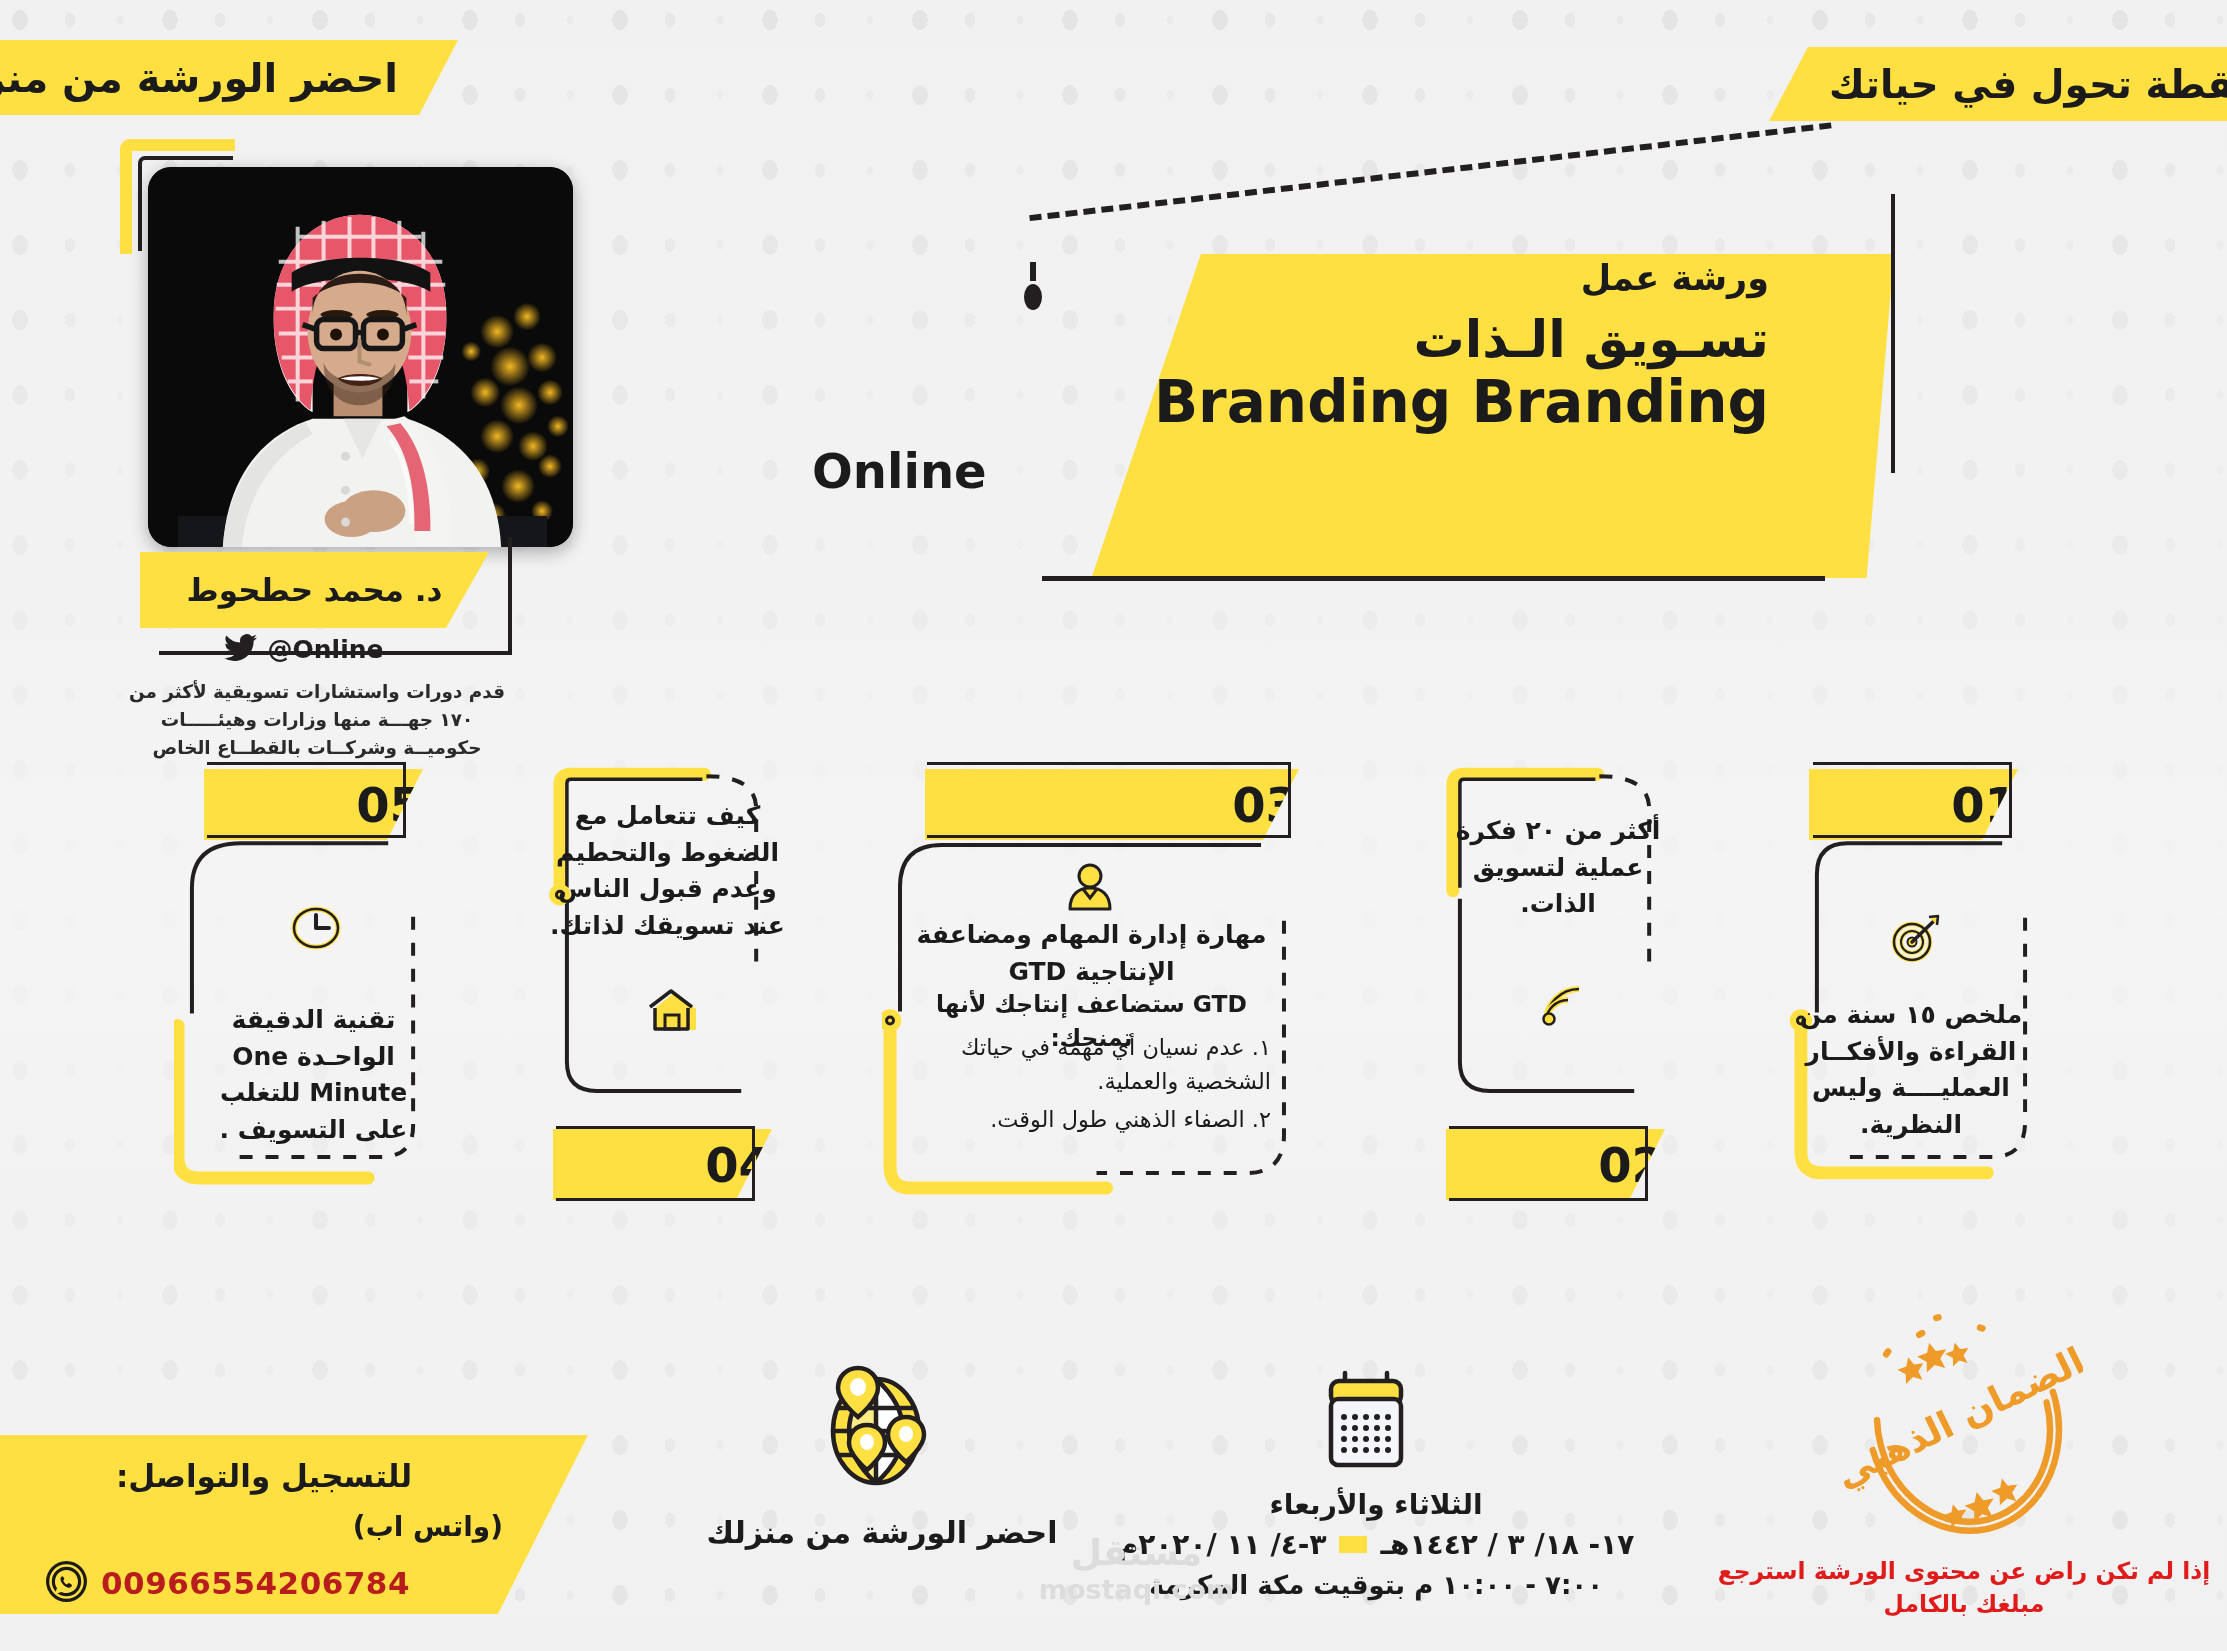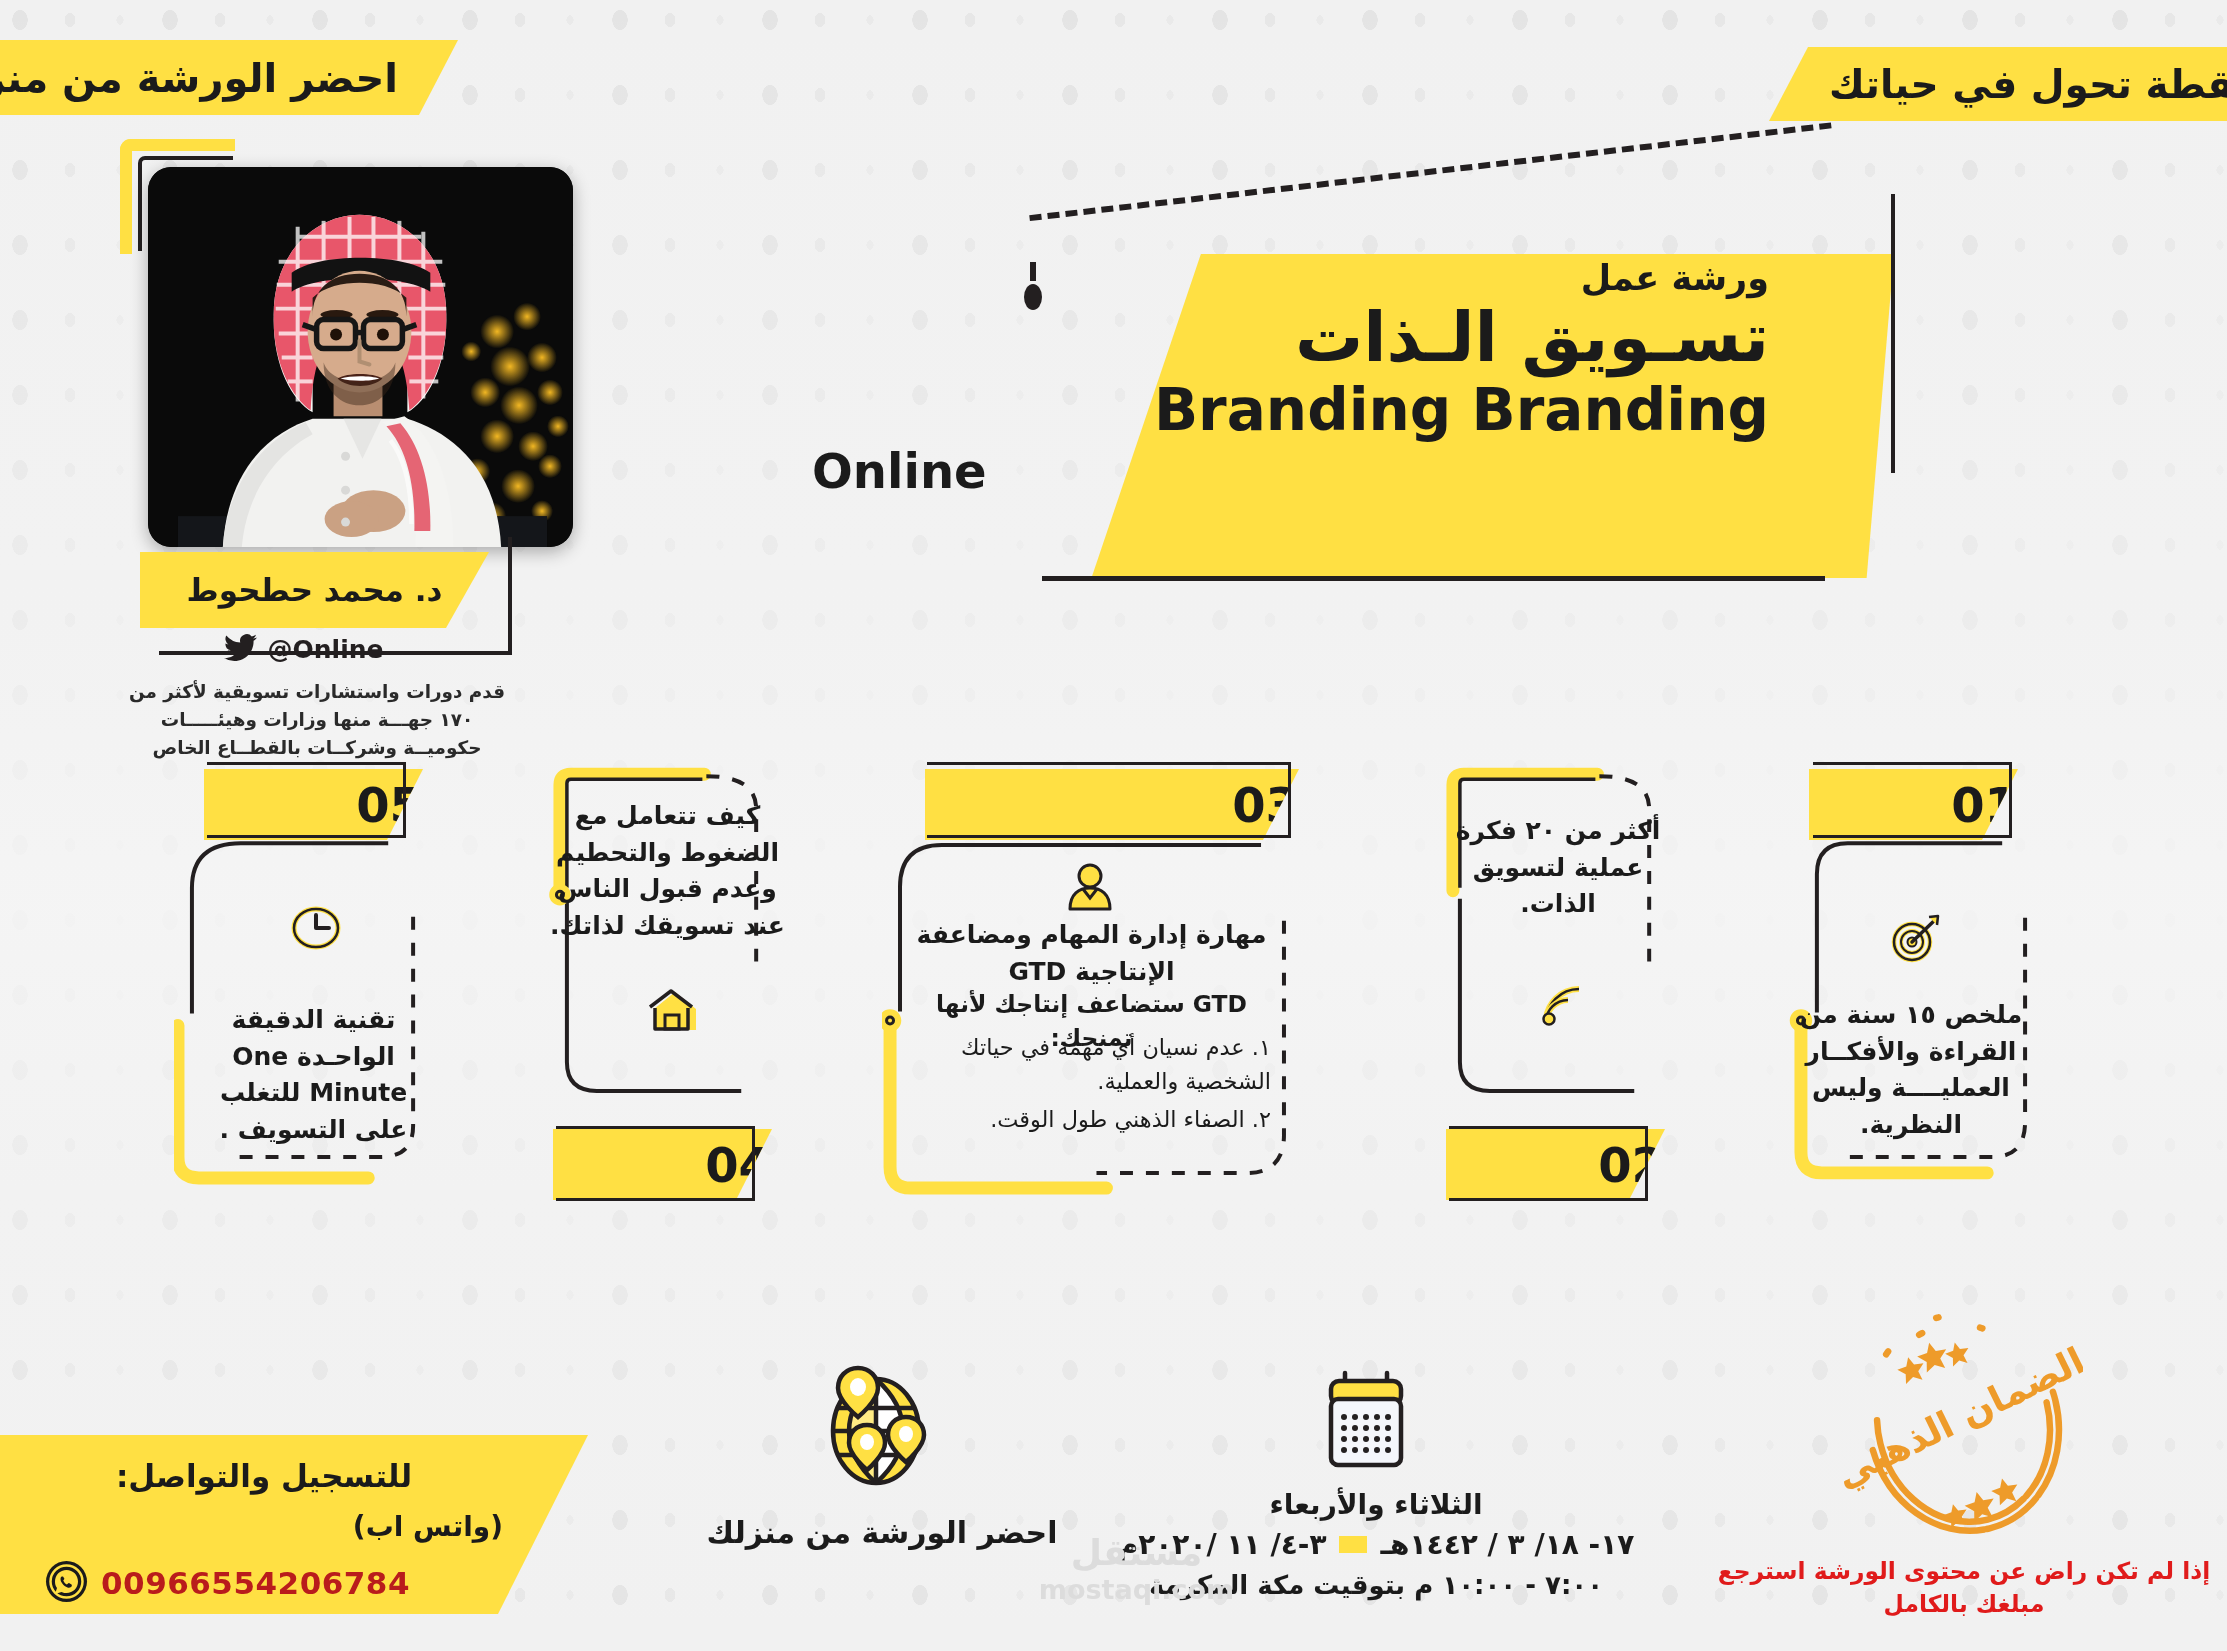--- a/index.html
+++ b/index.html
@@ -125,21 +125,21 @@
   }
   #title-bottom-rule{
     position:absolute;left:150px;top:382px;width:783px;height:0;
     border-bottom:5.5px solid #231f20;
   }
   #title-text{
     position:absolute;left:0;top:65px;width:977px;
     text-align:right;padding-right:100px;color:#1b1b1b;
   }
   #title-kicker{font-size:35px;font-weight:bold;line-height:1.1;}
-  #title-main-ar{font-size:68px;font-weight:bold;line-height:1.12;margin-top:2px;letter-spacing:1px;}
+  #title-main-ar{font-size:51px;font-weight:bold;line-height:1.12;margin-top:13px;letter-spacing:1px;}
   #title-main-en{font-size:58px;font-weight:bold;line-height:1.12;direction:ltr;text-align:right;margin-top:2px;}
   #title-online{
     position:absolute;left:-80px;top:249px;
     font-size:48px;font-weight:bold;color:#1b1b1b;direction:ltr;
   }
 
   
   .card{position:absolute;}
   .card .num-badge{
     position:absolute;height:71px;width:214px;

